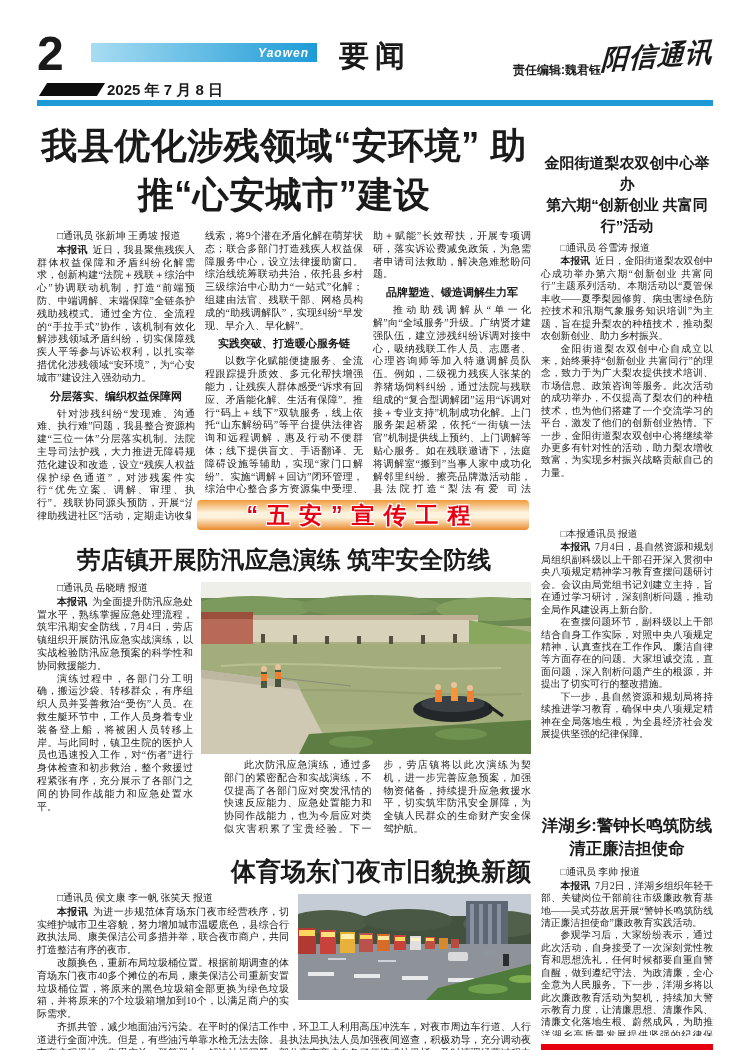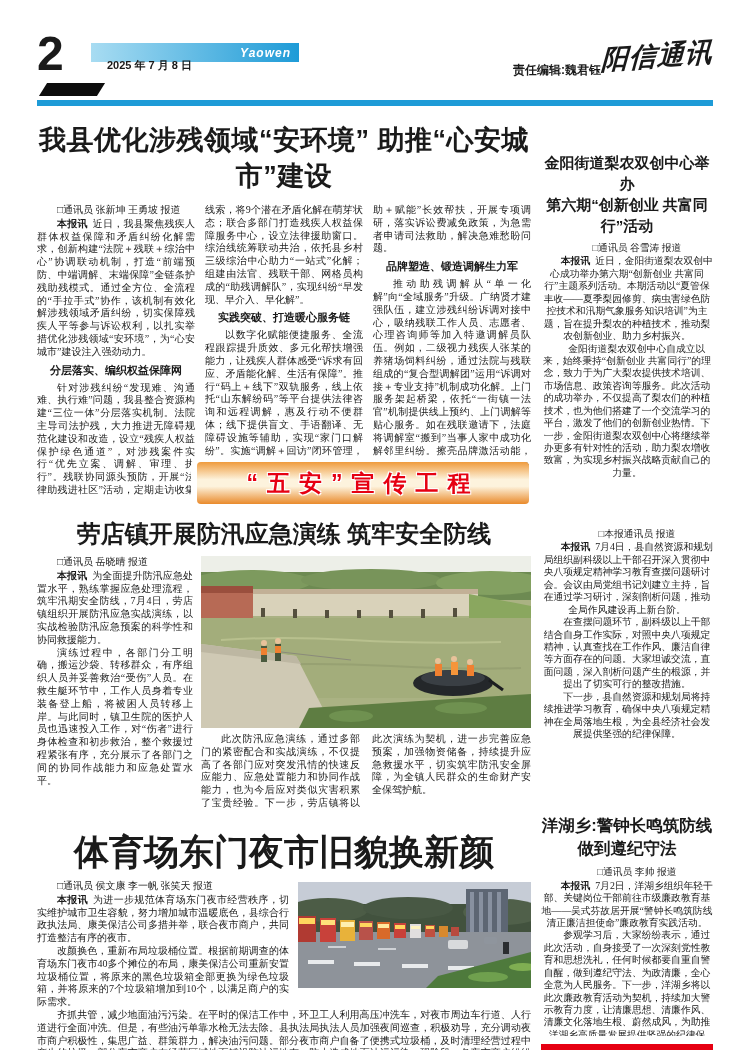--- a/index.html
+++ b/index.html
@@ -4,85 +4,86 @@
 <style>
   html,body{margin:0;padding:0;}
   body{width:735px;height:1050px;background:#f7f7f5;font-family:"Liberation Serif","DejaVu Serif",serif;color:#1a1a1a;}
   .page{position:relative;width:735px;height:1050px;background:#fff;overflow:hidden;}
   .inner{position:absolute;left:37px;top:34px;width:676px;}
 
   
   .hdr{position:relative;height:64px;}
   .pgnum{position:absolute;left:0;top:-8px;font-size:48px;font-weight:900;font-family:"Liberation Sans","DejaVu Sans",sans-serif;}
   .black-slant{position:absolute;left:6px;top:49px;width:58px;height:13px;background:#0d0d0d;transform:skewX(-32deg);}
-  .blue-bar{position:absolute;left:54px;top:9px;width:208px;height:19px;background:linear-gradient(90deg,#a8dcf2,#1e9bd7);display:flex;align-items:center;justify-content:flex-end;padding-right:8px;box-sizing:border-box;}
+  .blue-bar{position:absolute;left:54px;top:9px;width:226px;height:19px;background:linear-gradient(90deg,#a8dcf2,#1e9bd7);display:flex;align-items:center;justify-content:flex-end;padding-right:8px;box-sizing:border-box;}
   .pinyin{color:#fff;font-style:italic;font-weight:bold;font-size:12px;font-family:"Liberation Sans","DejaVu Sans",sans-serif;letter-spacing:1px;}
-  .date{position:absolute;left:70px;top:24px;font-weight:bold;font-size:11px;font-family:"Liberation Sans","DejaVu Sans",sans-serif;}
+  .date{position:absolute;left:70px;top:47px;font-weight:bold;font-size:15px;font-family:"Liberation Sans","DejaVu Sans",sans-serif;}
   .section-title{position:absolute;left:0;right:0;top:2px;text-align:center;font-size:30px;font-weight:900;font-family:"Liberation Sans","DejaVu Sans",sans-serif;letter-spacing:6px;}
   .editor{position:absolute;right:112px;top:28px;font-size:12px;font-weight:bold;font-family:"Liberation Sans","DejaVu Sans",sans-serif;}
   .masthead{position:absolute;right:0;top:4px;font-family:"DejaVu Serif","Liberation Serif",serif;font-style:italic;font-weight:900;font-size:27px;transform:rotate(-4deg) skewX(-6deg);letter-spacing:1px;}
   .blue-rule{height:6px;background:#1e9bd7;margin-top:2px;}
 
   
   .content{display:flex;gap:10px;margin-top:8px;}
   .main-col{width:494px;flex:none;}
   .side-col{width:172px;flex:none;}
 
   
   .para{margin:0;text-indent:2em;text-align:justify;}
   .byline{margin:0 0 1px;text-indent:2em;}
   .byline,.para{font-size:10px;line-height:1.28;}
   .lead-label{font-family:"Liberation Sans","DejaVu Sans",sans-serif;font-weight:bold;margin-right:5px;}
   .sub-h{margin:4px 0;text-align:center;font-weight:bold;font-size:11px;text-indent:0;font-family:"Liberation Sans","DejaVu Sans",sans-serif;}
 
   
-  .main-head{margin:8px 0 10px;text-align:center;font-size:27px;font-weight:900;font-family:"Liberation Sans","DejaVu Sans",sans-serif;letter-spacing:0.5px;}
+  .main-head{margin:8px 0 10px;text-align:center;font-size:36px;font-weight:900;font-family:"Liberation Sans","DejaVu Sans",sans-serif;letter-spacing:0.5px;}
   .main-art{position:relative;height:300px;overflow:hidden;}
   .cols3{position:absolute;inset:0;column-count:3;column-gap:10px;column-fill:auto;}
-  .banner{position:absolute;left:160px;right:2px;bottom:0;height:42px;background:linear-gradient(180deg,#ef9b3d 0%,#fdf3dd 42%,#fdf3dd 58%,#e98a2b 100%);border-radius:4px;box-shadow:0 0 0 6px #fff;display:flex;align-items:center;justify-content:center;}
+  .banner{position:absolute;left:160px;right:2px;bottom:0;height:30px;background:linear-gradient(180deg,#ef9b3d 0%,#fdf3dd 42%,#fdf3dd 58%,#e98a2b 100%);border-radius:4px;box-shadow:0 0 0 6px #fff;display:flex;align-items:center;justify-content:center;}
   .banner-text{color:#e60012;font-weight:900;font-size:23px;letter-spacing:9px;font-family:"Liberation Sans","DejaVu Sans",sans-serif;text-shadow:-1px -1px 0 #fff,1px -1px 0 #fff,-1px 1px 0 #fff,1px 1px 0 #fff,0 0 3px #fff;}
 
   
   .flood-head{margin:14px 0 6px;text-align:center;font-size:24px;font-weight:900;font-family:"Liberation Sans","DejaVu Sans",sans-serif;}
   .flood-row{display:flex;gap:8px;justify-content:center;}
   .flood-left{width:156px;flex:none;height:262px;overflow:hidden;}
   .flood-right{flex:1;}
   .photo-frame{display:block;width:100%;}
-  .flood-tail{margin-top:5px;column-count:2;column-gap:12px;height:86px;overflow:hidden;}
-
-  
-  .market-head{margin:10px 0 4px;text-align:center;font-size:35px;font-weight:900;font-family:"Liberation Sans","DejaVu Sans",sans-serif;}
+  .flood-tail{margin-top:5px;column-count:2;column-gap:12px;height:86px;overflow:hidden;margin-left:23px;}
+
+  
+  .market-head{margin:10px 0 4px;text-align:right;font-size:25px;font-weight:900;font-family:"Liberation Sans","DejaVu Sans",sans-serif;}
   .market-body{height:208px;overflow:hidden;}
   .photo2-wrap{float:right;width:233px;height:106px;margin:2px 0 5px 9px;}
 
   
   .side-art{overflow:hidden;}
   .side-head{margin:2px 0 6px;text-align:center;font-weight:900;font-family:"Liberation Sans","DejaVu Sans",sans-serif;line-height:1.4;}
   .pear{height:372px;margin-top:36px;}
   .pear .side-head{font-size:15px;}
   .plan{height:270px;margin-top:6px;}
   .plan .side-head{font-size:13px;}
   .yang{height:224px;margin-top:14px;}
   .yang .side-head{font-size:16.5px;}
-  .side-art .para,.side-art .byline{font-size:9.8px;line-height:1.27;text-align:center;}
+  .side-art .para,.side-art .byline{font-size:9.8px;line-height:1.27;}
   .red-box{margin-top:8px;background:#e60012;color:#fff;text-align:center;font-family:"Liberation Sans","DejaVu Sans",sans-serif;font-weight:900;font-size:13.5px;letter-spacing:1px;padding:10px 2px;}
 </style>
 </head>
 <body>
 
 <div class="page">
   <div class="inner">
 
     <div class="hdr">
       <div class="pgnum">2</div>
       <div class="black-slant"></div>
       <div class="blue-bar">
         <span class="pinyin">Yaowen</span>
       </div>
       <div class="date">2025 年 7 月 8 日</div>
+      <div class="section-title">要闻</div>
       <div class="editor">责任编辑:魏君钰</div>
       <div class="masthead">阳信通讯</div>
     </div>
     <div class="blue-rule"></div>
 
     <div class="content">
 
       <div class="main-col">
 
         <h1 class="main-head">我县优化涉残领域“安环境” 助推“心安城市”建设</h1>
@@ -239,21 +240,21 @@
         <div class="side-art plan">
           <div>
               <p class="byline">□本报通讯员 报道</p>
               <p class="para"><b class="lead-label">本报讯</b>7月4日，县自然资源和规划局组织副科级以上干部召开深入贯彻中央八项规定精神学习教育查摆问题研讨会。会议由局党组书记刘建立主持，旨在通过学习研讨，深刻剖析问题，推动全局作风建设再上新台阶。</p>
               <p class="para">在查摆问题环节，副科级以上干部结合自身工作实际，对照中央八项规定精神，认真查找在工作作风、廉洁自律等方面存在的问题。大家坦诚交流，直面问题，深入剖析问题产生的根源，并提出了切实可行的整改措施。</p>
               <p class="para">下一步，县自然资源和规划局将持续推进学习教育，确保中央八项规定精神在全局落地生根，为全县经济社会发展提供坚强的纪律保障。</p>
             </div>
         </div>
 
         <div class="side-art yang">
-          <h3 class="side-head"><span>洋湖乡:警钟长鸣筑防线</span><br><span>做到遵纪守法</span></h3>
+          <h3 class="side-head"><span>洋湖乡:警钟长鸣筑防线</span><br><span>清正廉洁担使命</span></h3>
           <div>
               <p class="byline">□通讯员 李帅 报道</p>
               <p class="para"><b class="lead-label">本报讯</b>7月2日，洋湖乡组织年轻干部、关键岗位干部前往市级廉政教育基地——吴式芬故居开展“警钟长鸣筑防线 清正廉洁担使命”廉政教育实践活动。</p>
               <p class="para">参观学习后，大家纷纷表示，通过此次活动，自身接受了一次深刻党性教育和思想洗礼，任何时候都要自重自警自醒，做到遵纪守法、为政清廉，全心全意为人民服务。下一步，洋湖乡将以此次廉政教育活动为契机，持续加大警示教育力度，让清廉思想、清廉作风、清廉文化落地生根、蔚然成风，为助推洋湖乡高质量发展提供坚强的纪律保障。</p>
             </div>
         </div>
 
         <div class="red-box">深入贯彻中央八项规定精神学习教育</div>
 
       </div>

